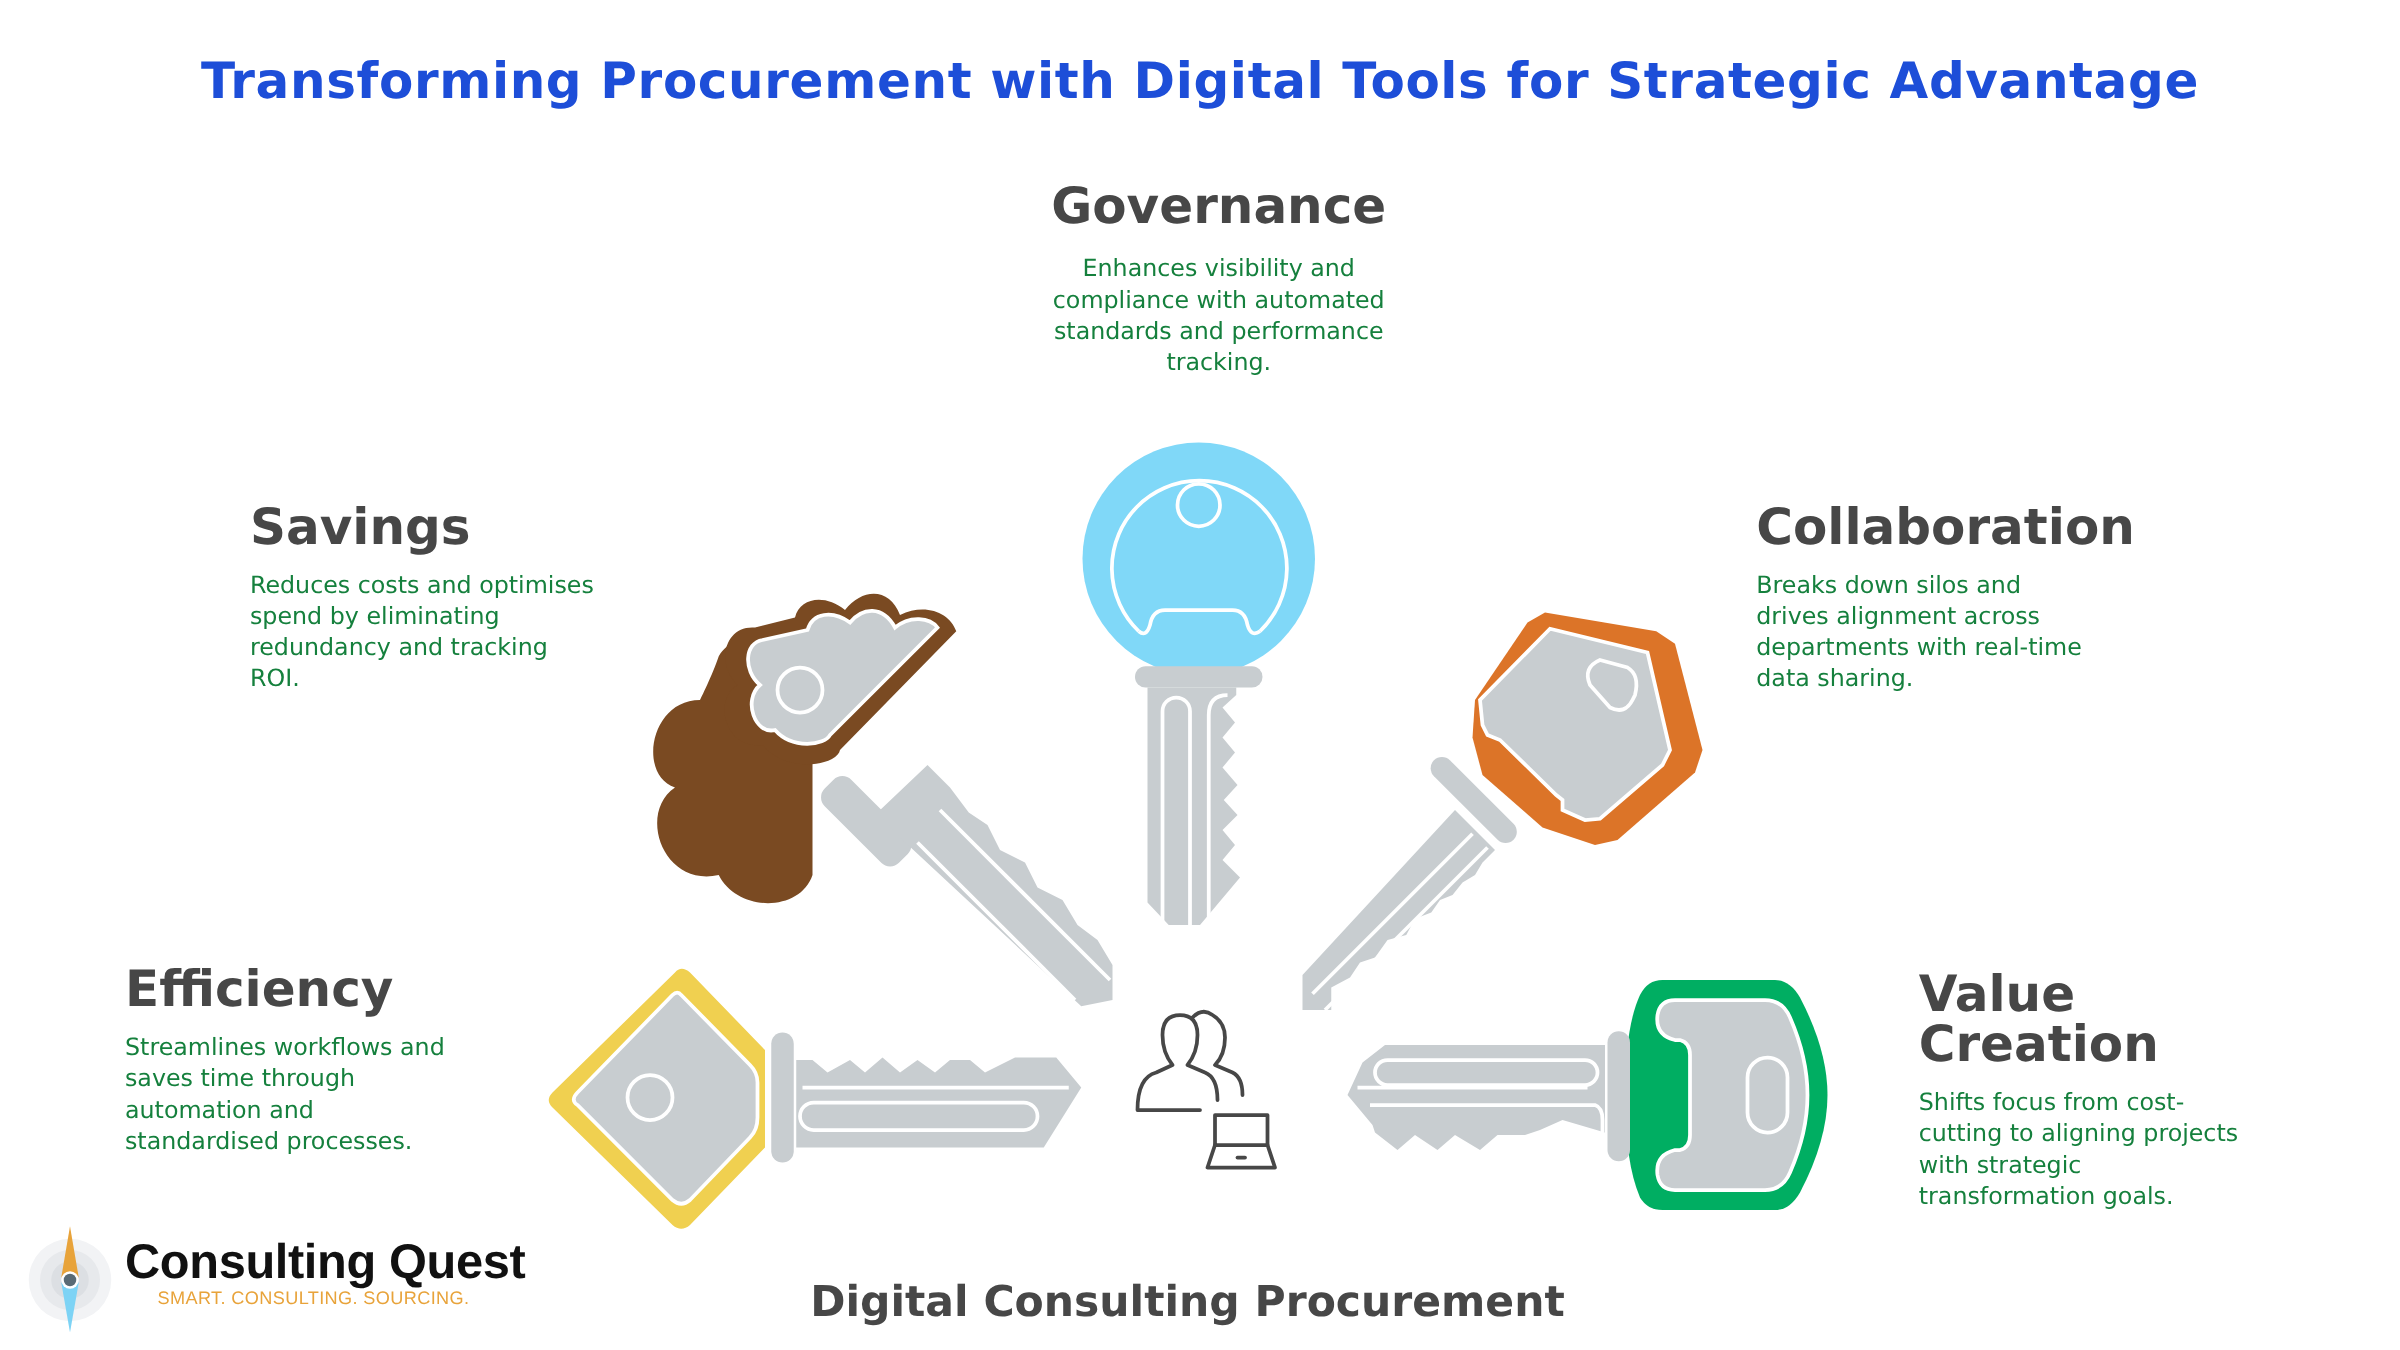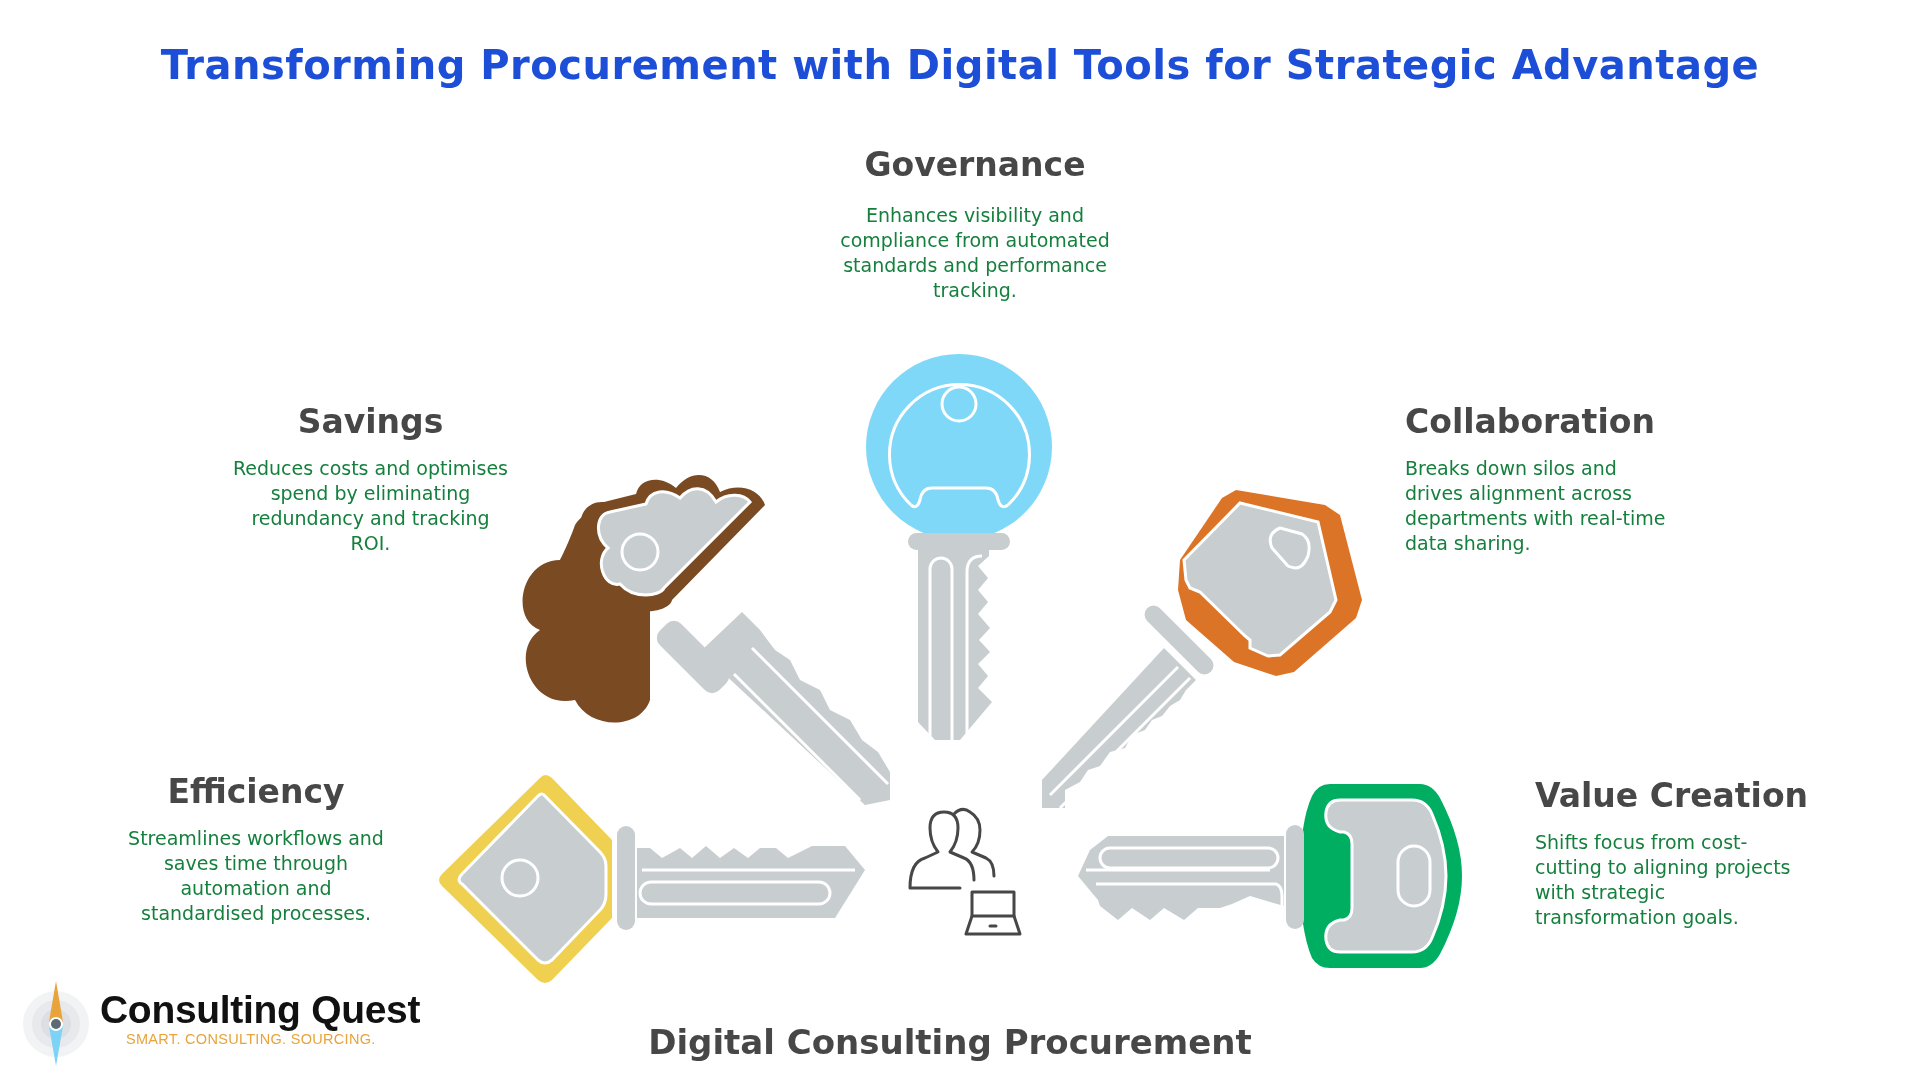--- a/index.html
+++ b/index.html
@@ -1,44 +1,44 @@
 <!DOCTYPE html>
 <html><head>
 <meta charset="utf-8">
 <style>
   html, body { margin: 0; padding: 0; background: #ffffff; }
   body { width: 1920px; height: 1080px; position: relative; overflow: hidden;
          font-family: "DejaVu Sans", sans-serif; color: #484848; }
   .title { position: absolute; left: 0; width: 1920px; top: 42px; text-align: center;
            font-size: 40px; font-weight: bold; letter-spacing: 0.5px; color: #1d4ed8; }
   .block { position: absolute; }
-  .block h2 { margin: 0; font-size: 33px; font-weight: bold; color: #474747; line-height: 40px; }
+  .block h2 { margin: 0; font-size: 40px; font-weight: bold; color: #474747; line-height: 40px; }
   .block p { margin: 14px 0 0 0; font-size: 19px; line-height: 25px; color: #15803d; }
-  .right { text-align: center; }
+  .right { text-align: left; }
   .center { text-align: center; }
   .left { text-align: left; }
   .keys { position: absolute; left: 0; top: 0; width: 1920px; height: 1080px; }
   .bottom-label { position: absolute; left: 0; width: 1900px; top: 1022px; text-align: center;
                   font-size: 34px; font-weight: bold; color: #474747; }
   .logo { position: absolute; left: 22px; top: 978px; width: 400px; height: 95px; }
   .logo-name { position: absolute; left: 78px; top: 10px; font-family: "Liberation Sans", sans-serif;
                font-size: 39px; font-weight: bold; color: #111111; letter-spacing: -0.3px; }
   .logo-tag { position: absolute; left: 104px; top: 53px; font-family: "Liberation Sans", sans-serif;
               font-size: 14.5px; color: #e8a33a; letter-spacing: 0.3px; }
 </style>
 </head>
 <body>
 
 <div class="title">Transforming Procurement with Digital Tools for Strategic Advantage</div>
 
 <div class="block center" style="left:775px; top:145px; width:400px;">
   <h2>Governance</h2>
   <p style="margin-top:18px;">
     <span>Enhances visibility and</span><br>
-    <span>compliance from automated</span><br>
+    <span>compliance with automated</span><br>
     <span>standards and performance</span><br>
     <span>tracking.</span>
   </p>
 </div>
 
 <div class="block right" style="left:200px; top:402px; width:341px;">
   <h2>Savings</h2>
   <p>
     <span>Reduces costs and optimises</span><br>
     <span>spend by eliminating</span><br>

